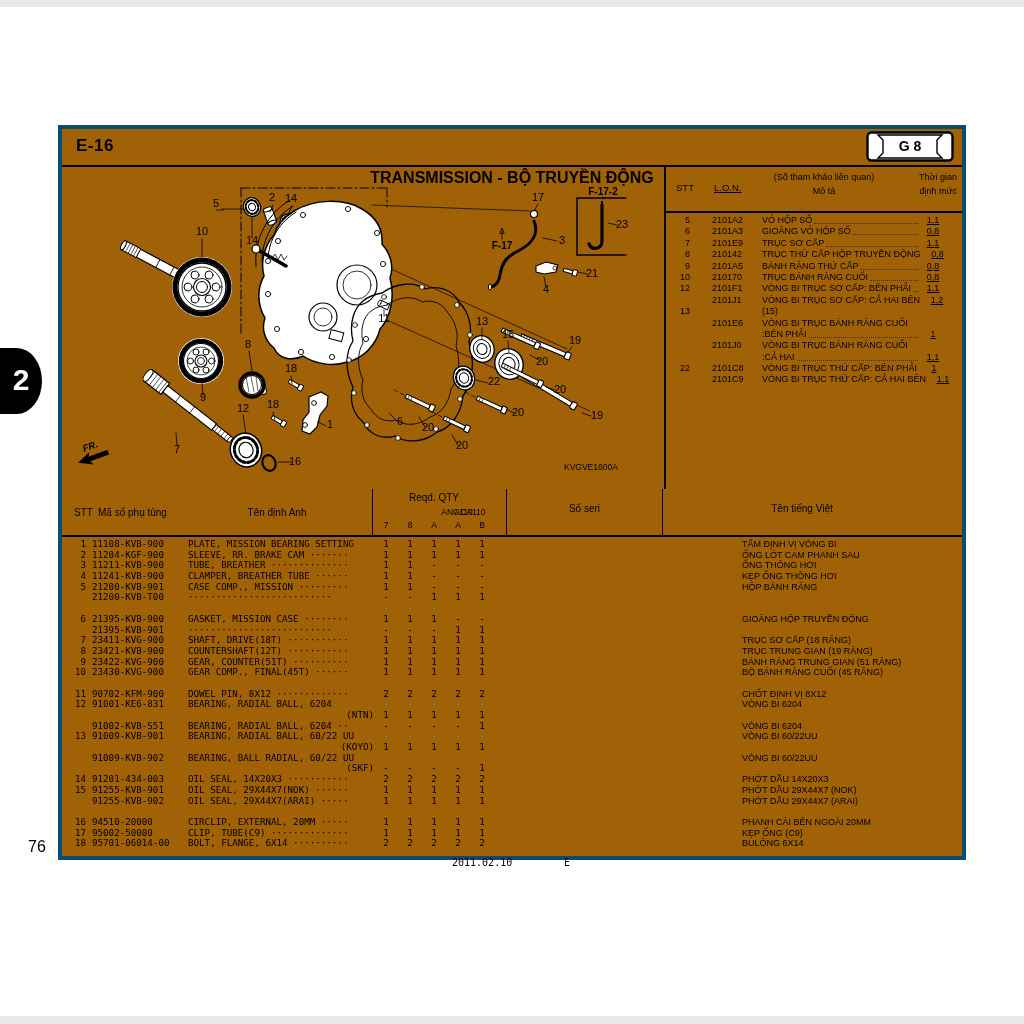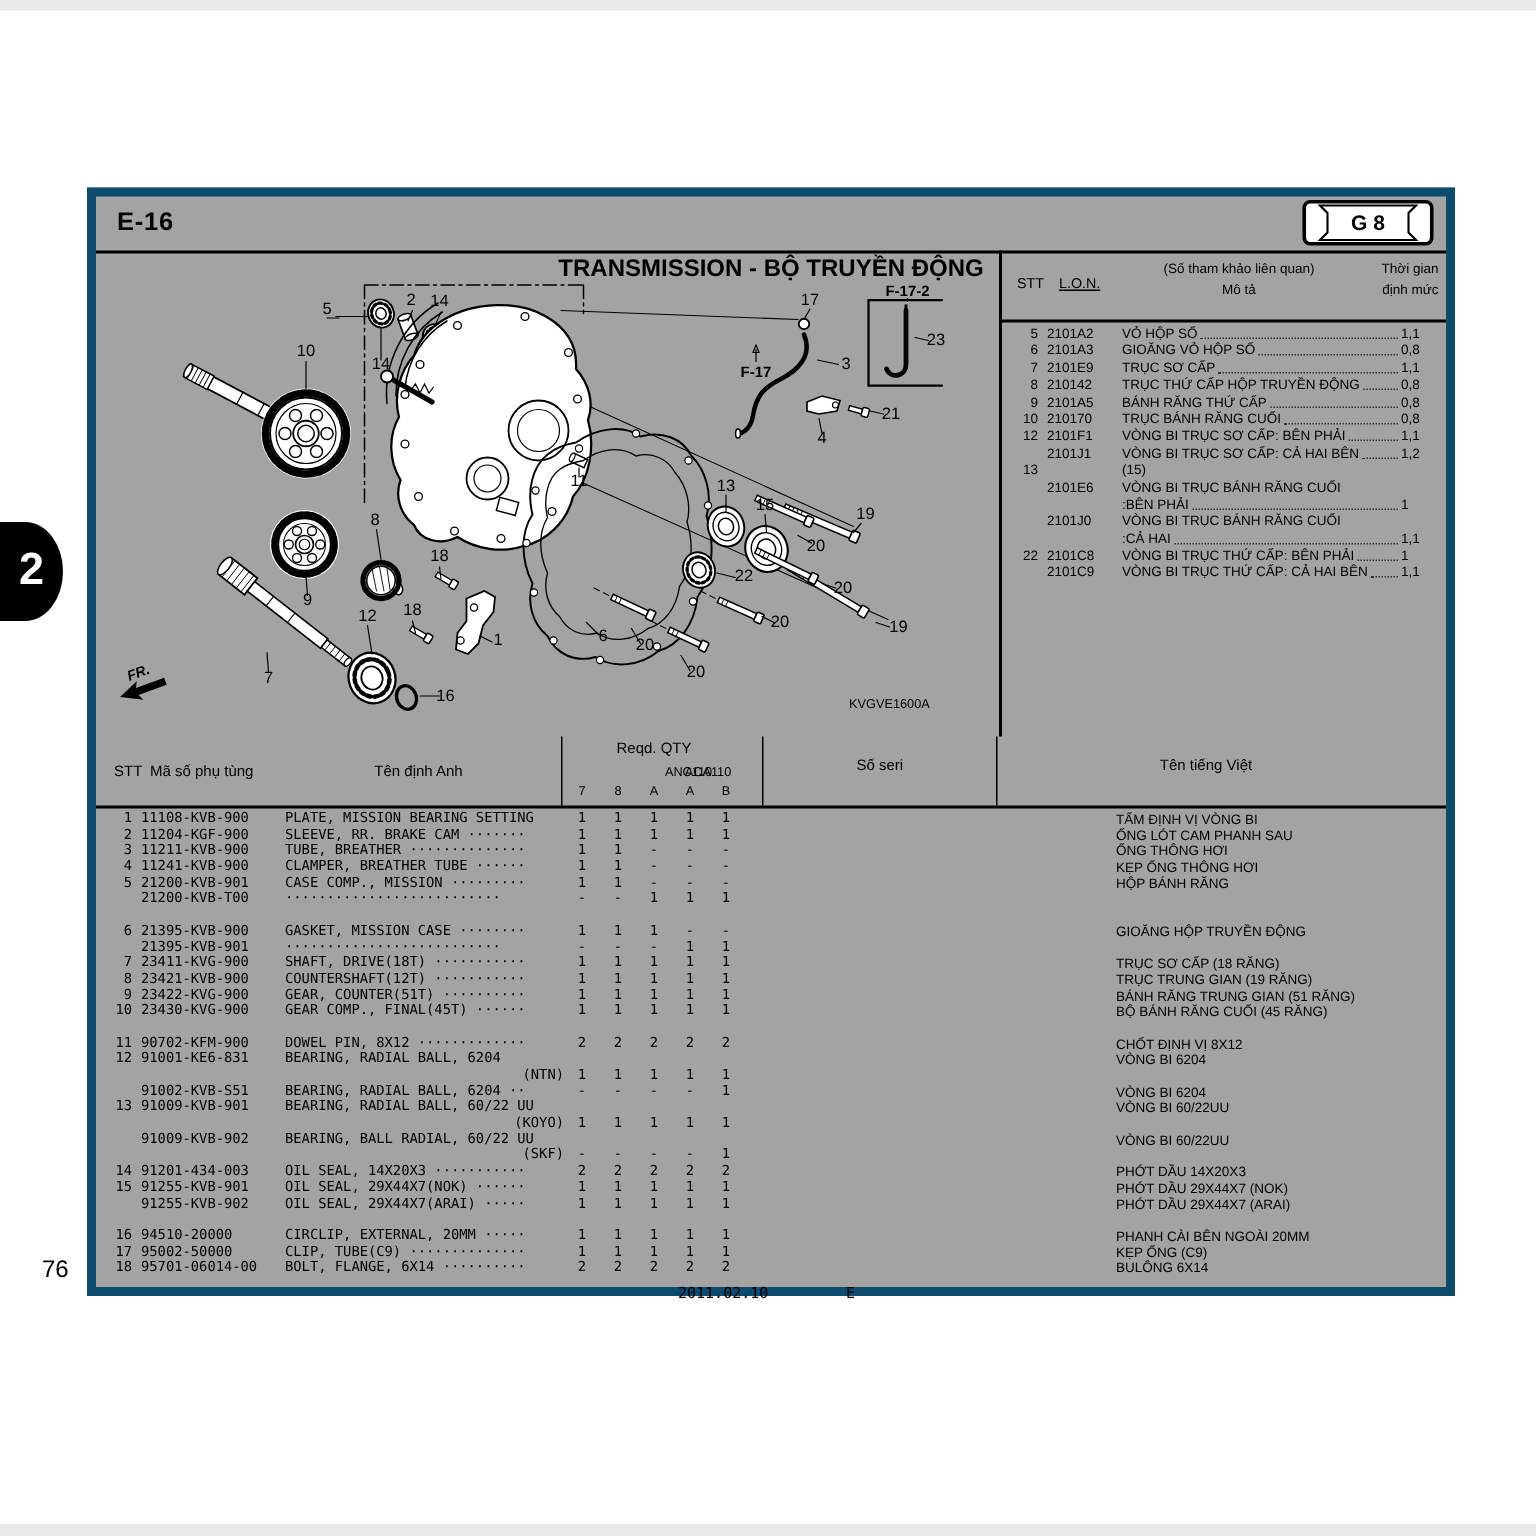--- a/index.html
+++ b/index.html
@@ -2,46 +2,46 @@
 <html><head>
 <meta charset="utf-8">
 <style>
   html,body{margin:0;padding:0;background:#fff;}
   .canvas{position:relative;width:1024px;height:1024px;background:#fff;overflow:hidden;
           font-family:"Liberation Sans",sans-serif;color:#000;}
   .scan-edge{position:absolute;left:0;width:1024px;background:#e9e9e9;}
   .scan-top{top:0;height:7px;}
   .scan-bottom{bottom:0;height:8px;}
 
-  .sheet{position:absolute;left:58px;top:125px;width:900px;height:727px;border:6px solid #0c4a6e;background:#a3a3a3;}
+  .sheet{position:absolute;left:58px;top:125px;width:900px;height:727px;border:4px solid #0c4a6e;background:#a16207;}
   .header-bar{position:absolute;left:0;top:0;width:100%;height:36px;border-bottom:2px solid #000;}
   .hdr-code{position:absolute;left:14px;top:7px;font-size:17px;font-weight:bold;letter-spacing:.5px;}
   .hdr-title{position:absolute;left:0;top:8px;width:100%;text-align:center;font-size:16px;font-weight:bold;margin-top:32px;}
   .grid-badge{position:absolute;right:8px;top:2px;width:88px;height:31px;}
   .grid-badge svg{position:absolute;left:0;top:0;}
   .grid-badge .gb-text{position:absolute;left:0;top:7px;width:100%;text-align:center;font-size:14px;font-weight:bold;}
 
   .body-area{position:absolute;left:0;top:36px;width:900px;height:324px;}
   .diagram-svg{position:absolute;left:0;top:0;}
   .ref-box{position:absolute;left:602px;top:0;width:296px;height:324px;border-left:2px solid #000;font-size:9px;}
   .ref-head{position:absolute;left:0;top:0;width:100%;height:46px;border-bottom:2px solid #000;}
   .rh-stt{position:absolute;left:10px;top:17px;font-size:9.5px;}
-  .rh-lon{position:absolute;left:38px;top:17px;font-size:9.5px;text-decoration:underline;}
+  .rh-lon{position:absolute;left:48px;top:17px;font-size:9.5px;text-decoration:underline;}
   .rh-d1{position:absolute;left:78px;top:7px;width:160px;text-align:center;}
   .rh-d2{position:absolute;left:78px;top:21px;width:160px;text-align:center;}
   .rh-t1{position:absolute;right:5px;top:7px;}
   .rh-t2{position:absolute;right:5px;top:21px;}
   .ref-rows{position:absolute;left:0;top:50px;width:100%;}
   .rrow{display:flex;height:11.4px;line-height:11.4px;white-space:nowrap;}
   .rr-stt{width:24px;text-align:right;flex:none;}
-  .rr-lon{width:44px;margin-left:6px;flex:none;}
+  .rr-lon{width:44px;margin-left:22px;flex:none;}
   .rr-desc{flex:none;margin-left:6px;}
   .rr-dots{flex:1;border-bottom:1px dotted #333;height:8px;margin:0 2px;}
   .rr-sp{flex:1;}
-  .rr-time{width:26px;text-align:left;flex:none;margin-right:4px;}
+  .rr-time{width:26px;text-align:center;flex:none;margin-right:16px;text-decoration:underline;}
 
   .parts{position:absolute;left:0;top:360px;width:900px;height:367px;}
   .pt-head{position:absolute;left:0;top:0;width:100%;height:46px;border-bottom:2px solid #000;font-size:10px;}
   .ph-stt{position:absolute;left:12px;top:18px;}
   .ph-part{position:absolute;left:36px;top:18px;}
   .ph-en{position:absolute;left:150px;top:18px;width:130px;text-align:center;}
   .ph-reqd{position:absolute;left:312px;top:3px;width:120px;text-align:center;}
   .ph-anc{position:absolute;left:312px;top:18px;width:72px;text-align:center;font-size:8.5px;margin-left:47px;}
   .ph-aca{position:absolute;left:384px;top:18px;width:48px;text-align:center;font-size:8.5px;}
   .ph-sub{position:absolute;top:31px;width:24px;text-align:center;font-size:8.5px;}

